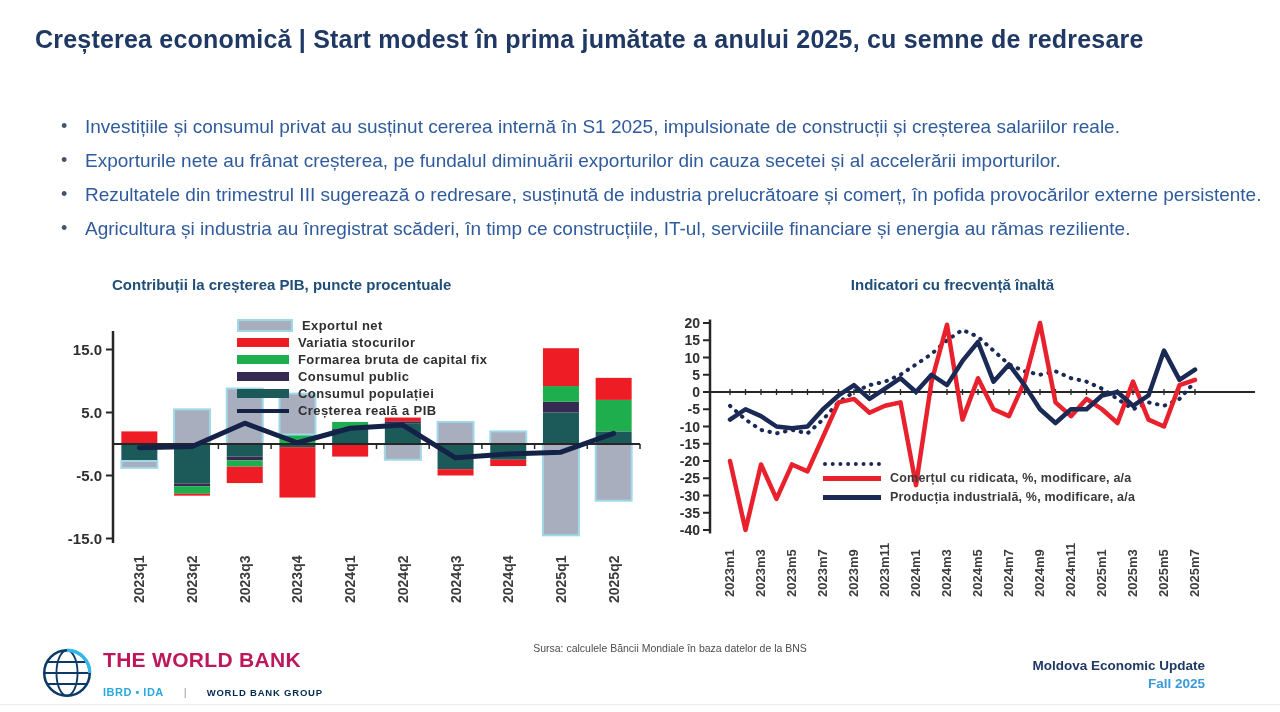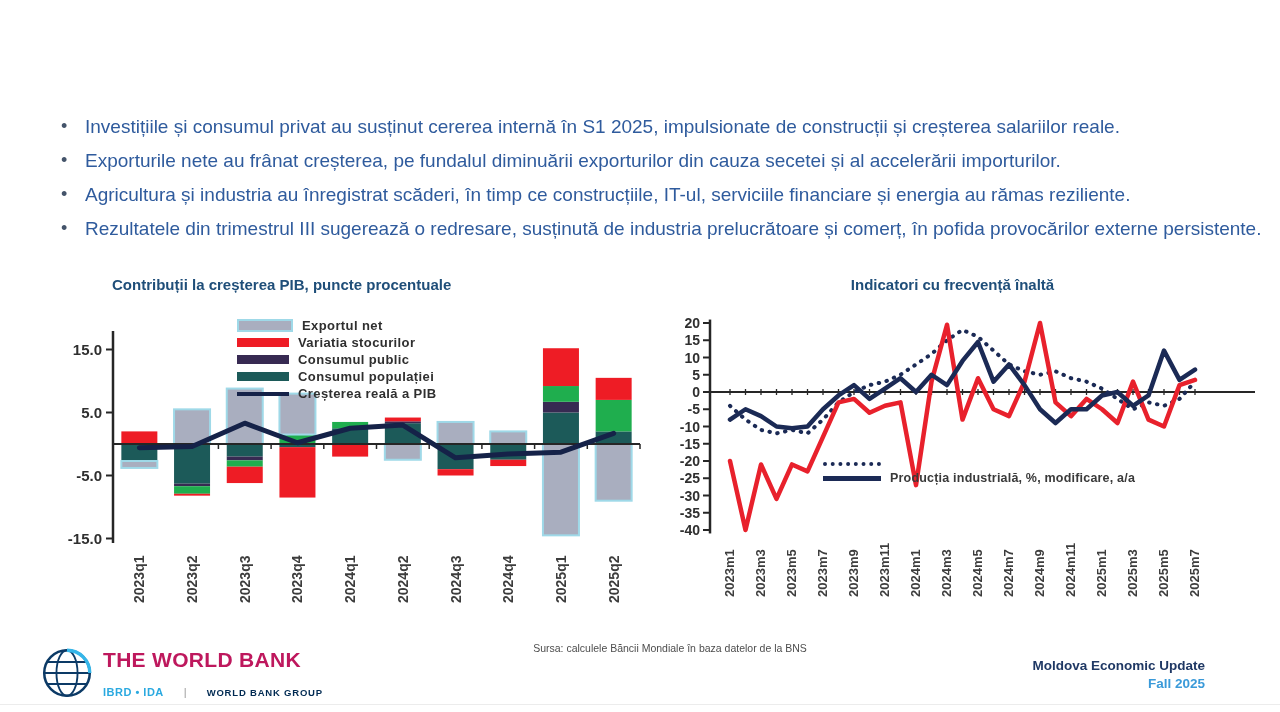--- a/index.html
+++ b/index.html
@@ -43,26 +43,27 @@
   .report{position:absolute;right:75px;top:658px;text-align:right;}
   .report-title{font-size:13.5px;font-weight:700;color:#1f3864;}
   .report-edition{font-size:13.5px;font-weight:700;color:#3a9ad9;margin-top:3px;}
   .bottom-line{position:absolute;left:0;top:704px;width:1280px;height:1px;background:#ececec;}
 </style>
 </head>
 <body>
 
 <div class="slide">
 
+  <h1 class="title">Creșterea economică | Start modest în prima jumătate a anului 2025, cu semne de redresare</h1>
 
   <ul class="bullets">
       <li>Investițiile și consumul privat au susținut cererea internă în S1 2025, impulsionate de construcții și creșterea salariilor reale.</li>
       <li>Exporturile nete au frânat creșterea, pe fundalul diminuării exporturilor din cauza secetei și al accelerării importurilor.</li>
+      <li>Rezultatele din trimestrul III sugerează o redresare, susținută de industria prelucrătoare și comerț, în pofida provocărilor externe persistente.</li>
       <li>Agricultura și industria au înregistrat scăderi, în timp ce construcțiile, IT-ul, serviciile financiare și energia au rămas reziliente.</li>
-      <li>Rezultatele din trimestrul III sugerează o redresare, susținută de industria prelucrătoare și comerț, în pofida provocărilor externe persistente.</li>
     </ul>
 
   <figure class="fig fig-left">
     <div class="chart-title left-ct">Contribuții la creșterea PIB, puncte procentuale</div>
     <svg width="600" height="340" viewBox="0 0 600 340">
         <line x1="51" y1="52.5" x2="58" y2="52.5" stroke="#262626" stroke-width="2"></line>
         <text x="47" y="57.5" text-anchor="end" class="ytick">15.0</text>
         <line x1="51" y1="115.5" x2="58" y2="115.5" stroke="#262626" stroke-width="2"></line>
         <text x="47" y="120.5" text-anchor="end" class="ytick">5.0</text>
         <line x1="51" y1="178.5" x2="58" y2="178.5" stroke="#262626" stroke-width="2"></line>
@@ -134,20 +135,24 @@
         <polyline points="84.35,150.78 137.05,149.52 189.75,126.21000000000001 242.45000000000002,145.74 295.15,131.25 347.85,128.1 400.55,160.86 453.25,157.08 505.95000000000005,155.19 558.6500000000001,136.29" fill="none" stroke="#152248" stroke-width="5" stroke-linejoin="round" stroke-linecap="round"></polyline>
       </svg>
     <div class="legend gdp-legend">
         <div class="lrow">
           <span class="lsw" style="background: rgb(169, 174, 191); height: 9px; border: 2px solid rgb(159, 217, 232);"></span>
           <span class="ltx">Exportul net</span>
         </div>
         <div class="lrow">
           <span class="lsw" style="background: rgb(238, 28, 37); height: 9px;"></span>
           <span class="ltx">Variatia stocurilor</span>
+        </div>
+        <div class="lrow">
+          <span class="lsw" style="background: rgb(31, 174, 78); height: 9px;"></span>
+          <span class="ltx">Formarea bruta de capital fix</span>
         </div>
         <div class="lrow">
           <span class="lsw" style="background: rgb(55, 42, 82); height: 9px;"></span>
           <span class="ltx">Consumul public</span>
         </div>
         <div class="lrow">
           <span class="lsw" style="background: rgb(28, 90, 89); height: 9px;"></span>
           <span class="ltx">Consumul populației</span>
         </div>
         <div class="lrow">
@@ -237,20 +242,24 @@
         <text x="544" y="300" class="xtick" transform="rotate(-90 544 300)">2025m7</text>
         <polyline points="75,108.8 90.5,122.6 106,132.95 121.5,136.4 137,132.95 152.5,136.4 168,122.6 183.5,105.35 199,95 214.5,88.1 230,84.65 245.5,77.75 261,67.4 276.5,57.05 292,43.25 307.5,32.9 323,39.8 338.5,53.599999999999994 354,67.4 369.5,74.3 385,77.75 400.5,74.3 416,81.2 431.5,84.65 447,91.55 462.5,101.9 478,112.25 493.5,105.35 509,108.8 524.5,101.9 540,84.65" fill="none" stroke="#1b2a55" stroke-width="4" stroke-linejoin="round" stroke-linecap="round" stroke-dasharray="0.5 7.5"></polyline>
         <polyline points="75,164 90.5,233 106,167.45 121.5,201.95 137,167.45 152.5,174.35000000000002 168,139.85 183.5,105.35 199,101.9 214.5,115.7 230,108.8 245.5,105.35 261,188.15 276.5,84.65 292,27.724999999999994 307.5,122.6 323,81.2 338.5,112.25 354,119.15 369.5,84.65 385,26 400.5,105.35 416,119.15 431.5,101.9 447,112.25 462.5,126.05 478,84.65 493.5,122.6 509,129.5 524.5,88.1 540,82.925" fill="none" stroke="#e8212c" stroke-width="4.5" stroke-linejoin="round" stroke-linecap="round"></polyline>
         <polyline points="75,122.6 90.5,112.25 106,119.15 121.5,129.5 137,131.225 152.5,129.5 168,112.25 183.5,98.45 199,88.1 214.5,101.9 230,91.55 245.5,81.2 261,95 276.5,77.75 292,88.1 307.5,63.95 323,44.974999999999994 338.5,84.65 354,67.4 369.5,88.1 385,112.25 400.5,126.05 416,112.25 431.5,112.25 447,98.45 462.5,95 478,108.8 493.5,98.45 509,53.599999999999994 524.5,82.925 540,72.575" fill="none" stroke="#1b2a55" stroke-width="4.5" stroke-linejoin="round" stroke-linecap="round"></polyline>
       </svg>
     <div class="legend ind-legend">
         <div class="lrow">
           <span class="lswdot" style="border-top-color: rgb(27, 42, 85);"></span>
         </div>
         <div class="lrow">
+          <span class="lsw" style="height: 5px; background: rgb(232, 33, 44);"></span>
+          <span class="ltx">Comerțul cu ridicata,  %, modificare,  a/a</span>
+        </div>
+        <div class="lrow">
           <span class="lsw" style="height: 5px; background: rgb(27, 42, 85);"></span>
           <span class="ltx">Producția industrială,  %, modificare,  a/a</span>
         </div>
       </div>
   </figure>
 
   <div class="source">Sursa: calculele Băncii Mondiale în baza datelor de la BNS</div>
 
   <div class="wb-logo">
     <svg width="54" height="54" viewBox="0 0 64 64">

